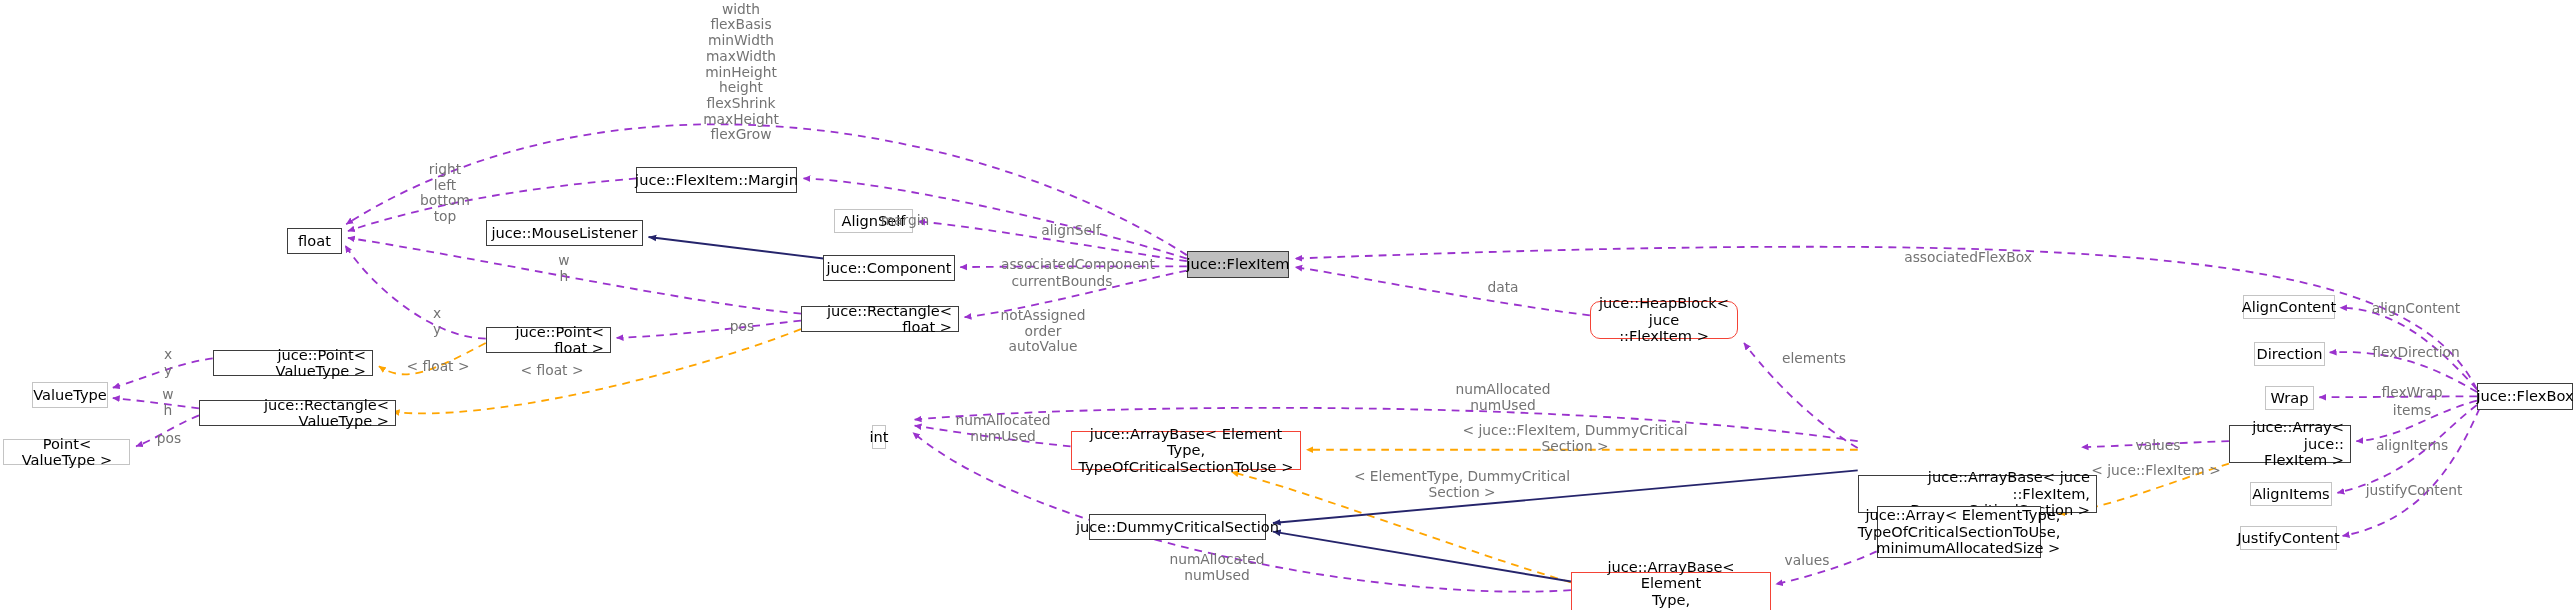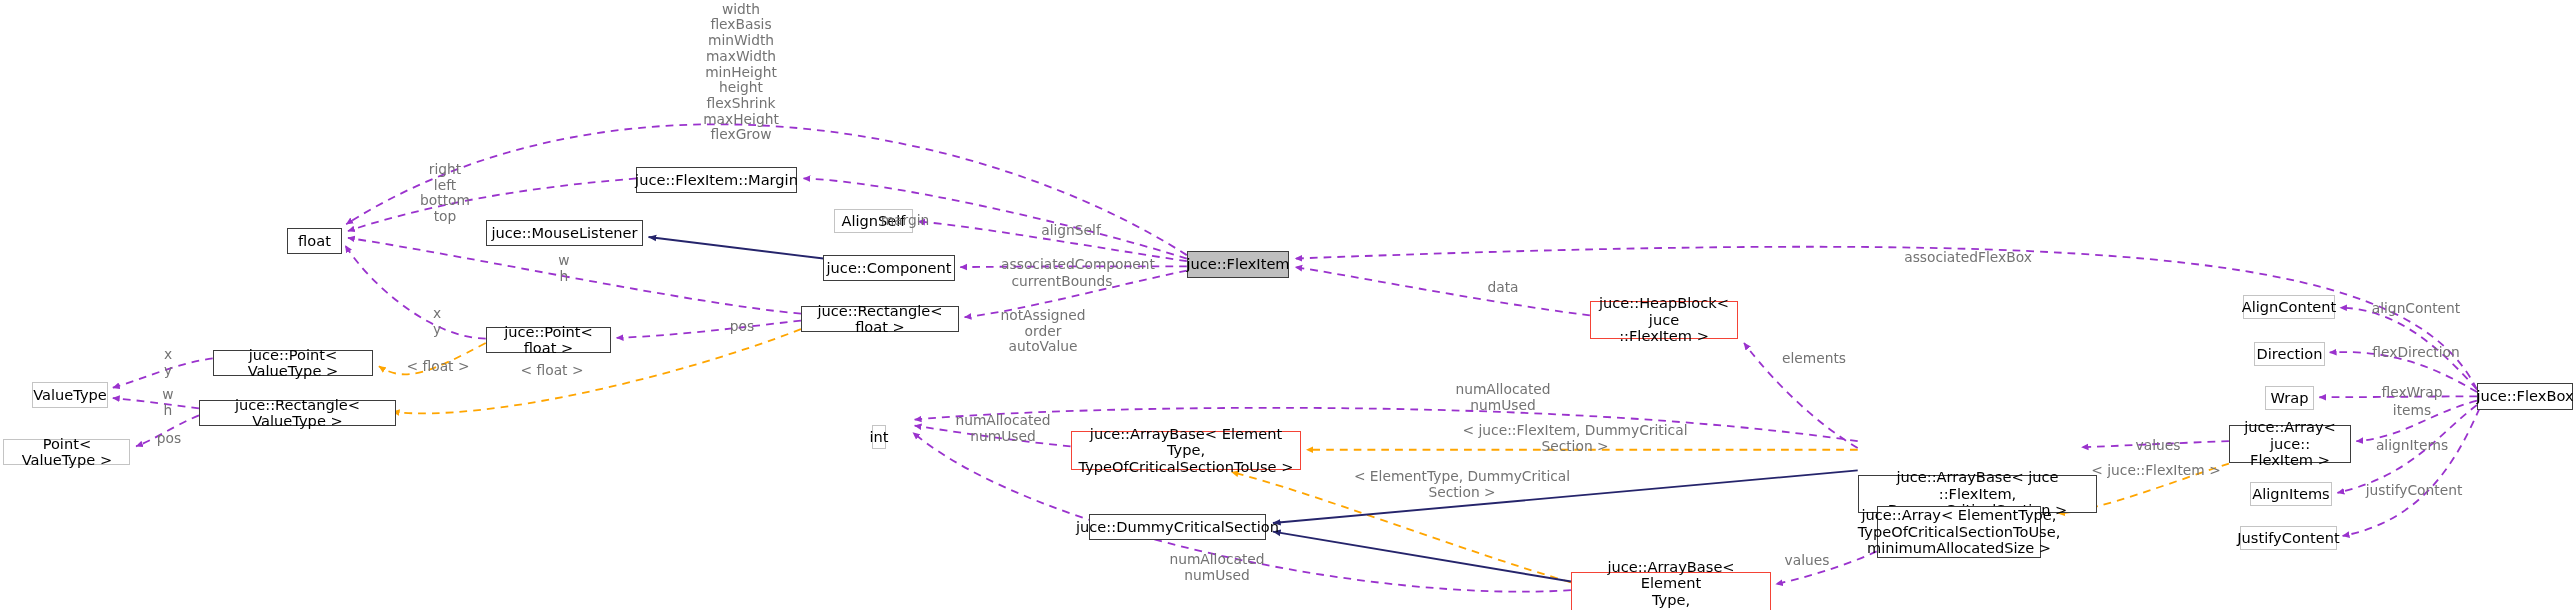--- a/index.html
+++ b/index.html
@@ -33,20 +33,21 @@
     font-size: 14.6px;
     line-height: 1.12;
     color: #000000;
     background: #ffffff;
     padding: 1.7px 6px;
     white-space: pre-line;
   }
   
   .node.solid {
     border: 1.4px solid #3d3d3d;
+    text-align: right;
   }
   
   .node.light {
     border: 1px solid #c4c4c4;
   }
   
   .node.red {
     border: 1.6px solid #f44336;
   }
   
@@ -177,21 +178,21 @@
   <div class="node solid" style="left:486px;top:220px;width:157px;height:26px;">juce::MouseListener</div>
 
   <div class="node solid" style="left:823px;top:255px;width:132px;height:26px;">juce::Component</div>
 
   <div class="node solid" style="left:636px;top:167px;width:161px;height:26px;">juce::FlexItem::Margin</div>
 
   <div class="node light" style="left:834px;top:209px;width:79px;height:24px;">AlignSelf</div>
 
   <div class="node focus" style="left:1187px;top:251px;width:102px;height:27px;">juce::FlexItem</div>
 
-  <div class="node red" style="left:1590px;top:301px;width:148px;height:38px;">juce::HeapBlock&lt; juce
+  <div class="node red" style="left:1590px;top:301px;width:148px;height:38px;border-radius:10px;">juce::HeapBlock&lt; juce
 ::FlexItem &gt;</div>
 
   <div class="node light" style="left:872px;top:425px;width:14px;height:24px;">int</div>
 
   <div class="node red" style="left:1071px;top:431px;width:230px;height:39px;">juce::ArrayBase&lt; Element
 Type, TypeOfCriticalSectionToUse &gt;</div>
 
   <div class="node solid" style="left:1089px;top:514px;width:177px;height:26px;">juce::DummyCriticalSection</div>
 
   <div class="node red" style="left:1571px;top:572px;width:200px;height:39px;">juce::ArrayBase&lt; Element

